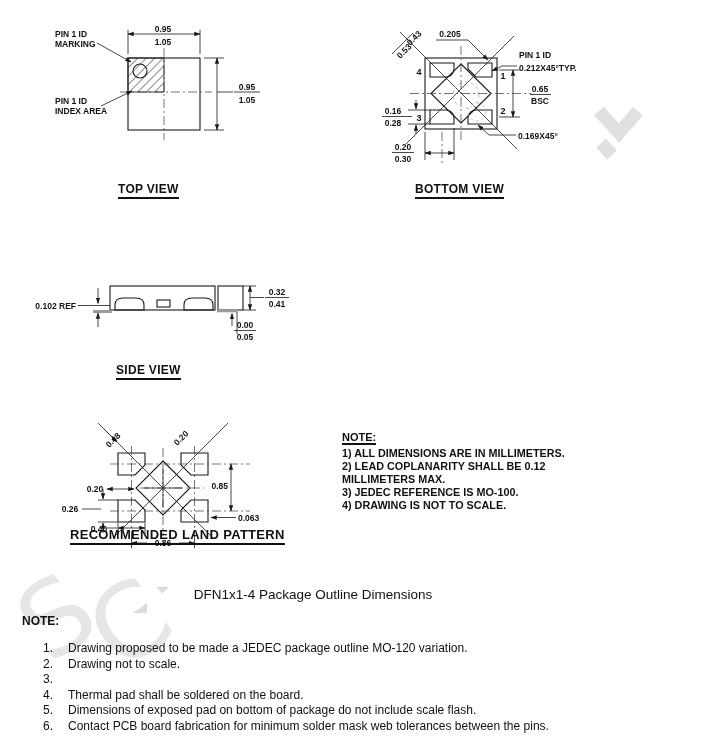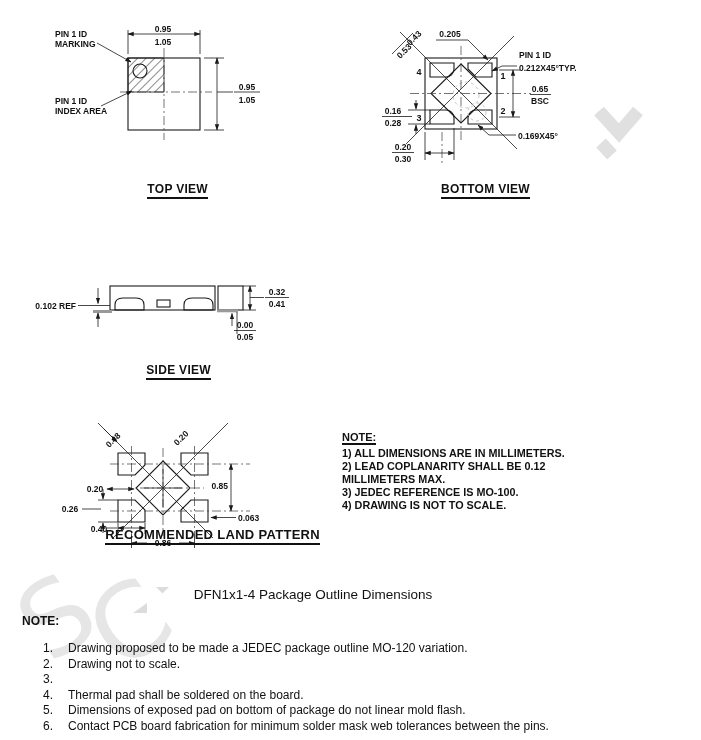--- a/index.html
+++ b/index.html
@@ -16,21 +16,21 @@
   .cl{stroke:#3a3a3a;stroke-width:0.7;fill:none;stroke-dasharray:9 3 2 3;}
   .ghost{stroke:#bdbdbd;stroke-width:0.9;fill:none;stroke-dasharray:3 3;}
   .seat{stroke:#9a9a9a;stroke-width:3;fill:none;}
   .wm{stroke:#e0e0e0;stroke-width:13;fill:none;}
   .wmfill{fill:#dcdcdc;}
   text{fill:#111;}
   .dim{font:bold 8.5px "Liberation Sans",sans-serif;}
   .pin{font:bold 9px "Liberation Sans",sans-serif;}
   .lbl{font:bold 8.5px "Liberation Sans",sans-serif;}
   
-  .vtitle{position:absolute;z-index:2;text-align:right;font-weight:bold;
+  .vtitle{position:absolute;z-index:2;text-align:left;font-weight:bold;
           font-size:12px;letter-spacing:0.3px;}
   .vtitle span{border-bottom:2px solid #111;padding-bottom:1px;}
   .note-block{position:absolute;z-index:2;left:342px;top:431px;width:330px;}
   .note-block .head{font-weight:bold;font-size:11px;}
   .note-block .head span{border-bottom:2px solid #111;}
   .note-block .lines{margin-top:4px;}
   .note-block .lines div{font-weight:bold;font-size:10.8px;line-height:13px;}
   .doc-title{position:absolute;z-index:2;left:0;top:587px;width:626px;
              text-align:center;font-size:13.5px;}
   .bottom-notes{position:absolute;z-index:2;left:22px;top:614px;width:660px;}
@@ -259,19 +259,19 @@
     </div>
   <div class="row">
       <div class="num">3.</div>
     </div>
   <div class="row">
       <div class="num">4.</div>
       <div class="txt">Thermal pad shall be soldered on the board.</div>
     </div>
   <div class="row">
       <div class="num">5.</div>
-      <div class="txt">Dimensions of exposed pad on bottom of package do not linear mold flash.</div>
+      <div class="txt">Dimensions of exposed pad on bottom of package do not include scale flash.</div>
     </div>
   <div class="row">
       <div class="num">6.</div>
       <div class="txt">Contact PCB board fabrication for minimum solder mask web tolerances between the pins.</div>
     </div>
 </div>
 
 </body></html>

